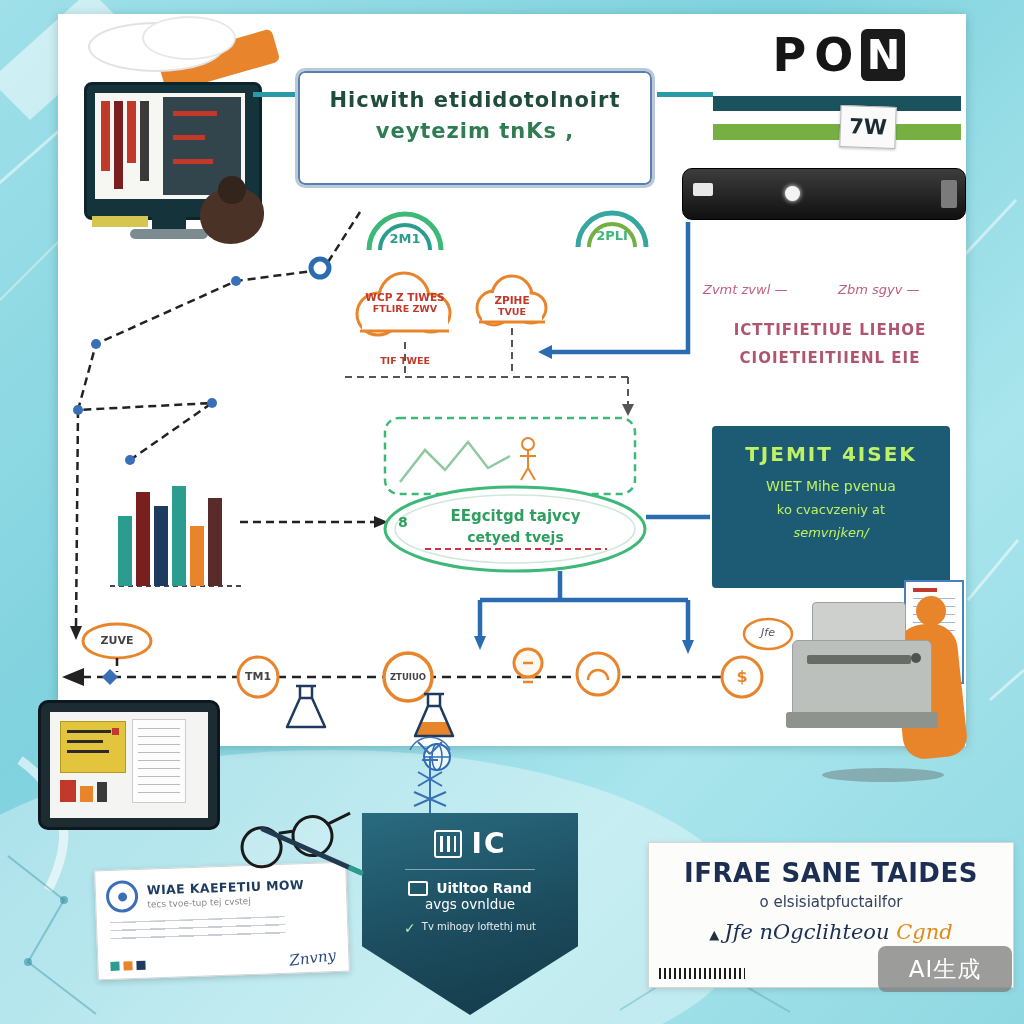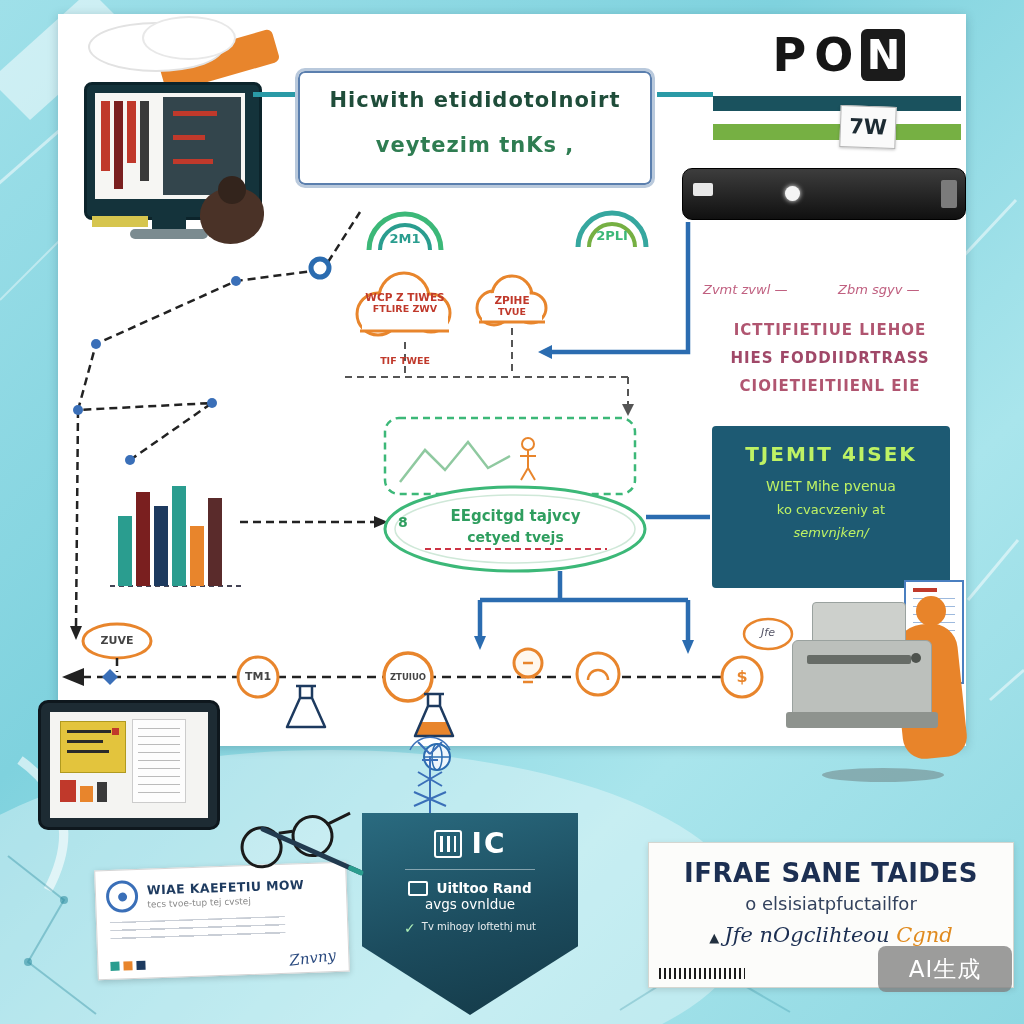--- a/index.html
+++ b/index.html
@@ -26,21 +26,21 @@
   .mon-neck{left:80px;top:196px;width:34px;height:15px;background:#14333b;}
   .mon-base{left:58px;top:209px;width:78px;height:10px;background:#7b8b90;border-radius:5px;}
   .person-blob{left:128px;top:168px;width:64px;height:56px;background:#4a3227;border-radius:50% 45% 55% 50%;}
   .person-head{left:146px;top:156px;width:28px;height:28px;background:#33241c;border-radius:50%;}
   
   .connector{background:#2a9aa6;z-index:6;}
   .title-box{left:295px;top:68px;width:360px;height:120px;background:#fff;
     border:3px solid #b9c9dc;border-radius:10px;box-shadow:inset 0 0 0 2px #5b7fae;
     z-index:6;text-align:center;padding-top:14px;box-sizing:border-box;
     font-weight:bold;font-size:21px;letter-spacing:1px;line-height:31px;}
-  .tl1{color:#1f4d3a;} .tl2{color:#1e3a5f;} .tl3{color:#2f7d52;margin-top:14px;}
+  .tl1{color:#1f4d3a;} .tl2{color:#1e3a5f;} .tl3{color:#2f7d52;}
   
   .logo{left:715px;top:20px;width:248px;height:70px;z-index:6;display:flex;align-items:center;justify-content:center;gap:4px;
         font-weight:800;font-size:46px;color:#161616;letter-spacing:4px;}
   .logo-badge{width:44px;height:52px;background:#1b1b1b;border-radius:6px;display:flex;align-items:center;justify-content:center;
         color:#fff;font-size:40px;letter-spacing:0;}
   .stripe1{left:713px;top:96px;width:248px;height:15px;background:#1a525e;z-index:6;}
   .stripe2{left:713px;top:124px;width:248px;height:16px;background:#76b043;z-index:6;}
   .badge7w{left:840px;top:106px;width:54px;height:40px;background:#fafafa;border:1px solid #b5b5b5;z-index:7;
      transform:rotate(2deg);display:flex;align-items:center;justify-content:center;
      font-weight:800;font-size:21px;color:#1d2b33;box-shadow:0 1px 3px rgba(0,0,0,.25);}
@@ -133,21 +133,21 @@
   .hexl1{margin-top:10px;display:flex;align-items:center;justify-content:center;gap:8px;font-size:13.5px;font-weight:600;}
   .hexbullet{width:16px;height:11px;border:2px solid #fff;border-radius:2px;}
   .hexl2{font-size:13.5px;}
   .hexl3{margin-top:8px;display:flex;align-items:flex-start;justify-content:center;gap:6px;}
   .hexcheck{font-size:14px;color:#aef0b8;}
   .hexl3t{font-size:10px;opacity:.9;max-width:150px;line-height:13px;}
   
   .banner{left:648px;top:842px;width:366px;height:146px;background:#fcfcfa;border:1px solid #d4d6d0;
      box-shadow:0 2px 6px rgba(0,0,0,.12);z-index:6;text-align:center;padding-top:15px;box-sizing:border-box;}
   .bantitle{font-size:26px;font-weight:800;color:#1c2f52;letter-spacing:.5px;}
-  .bansub{margin-top:5px;font-size:18px;color:#33425e;}
+  .bansub{margin-top:5px;font-size:15px;color:#33425e;}
   .banscript{margin-top:9px;font-family:"DejaVu Serif",serif;font-style:italic;font-size:21px;color:#1c2f52;}
   .banaccent{color:#e08a1e;}
   .banmtn{font-style:normal;font-size:13px;color:#22303f;margin-right:5px;}
   .barcode{position:absolute;left:10px;bottom:8px;width:86px;height:11px;
      background:repeating-linear-gradient(90deg,#1a1a1a 0 2px,transparent 2px 5px);}
   
   .wm{left:878px;top:946px;width:134px;height:46px;background:rgba(128,128,128,.78);border-radius:8px;z-index:10;
      display:flex;align-items:center;justify-content:center;color:#fff;font-size:23px;letter-spacing:1px;}
 </style>
 </head>
@@ -332,21 +332,20 @@
   <div class="abs olay cloudtxt" style="left:482px;top:294px;width:60px;font-size:10.5px;">
     <div>ZPIHE</div>
     <div style="font-size:9.5px;">TVUE</div>
   </div>
 
   <div class="abs scribble" style="left:703px;top:282px;">Zvmt zvwl —</div>
   <div class="abs scribble" style="left:838px;top:282px;">Zbm sgyv —</div>
 
   <div class="abs pink-note">
     <div class="pn1">ICTTIFIETIUE LIEHOE</div>
-    <div class="pn2">HIES FODDIIDRTRASS</div>
     <div class="pn3">CIOIETIEITIIENL EIE</div>
   </div>
 
   <div class="abs tealbox">
     <div class="tb1">TJEMIT 4ISEK</div>
     <div class="tb2">WIET Mihe pvenua</div>
     <div class="tb3">ko cvacvzeniy at</div>
     <div class="tb4">semvnjken/</div>
   </div>
 

